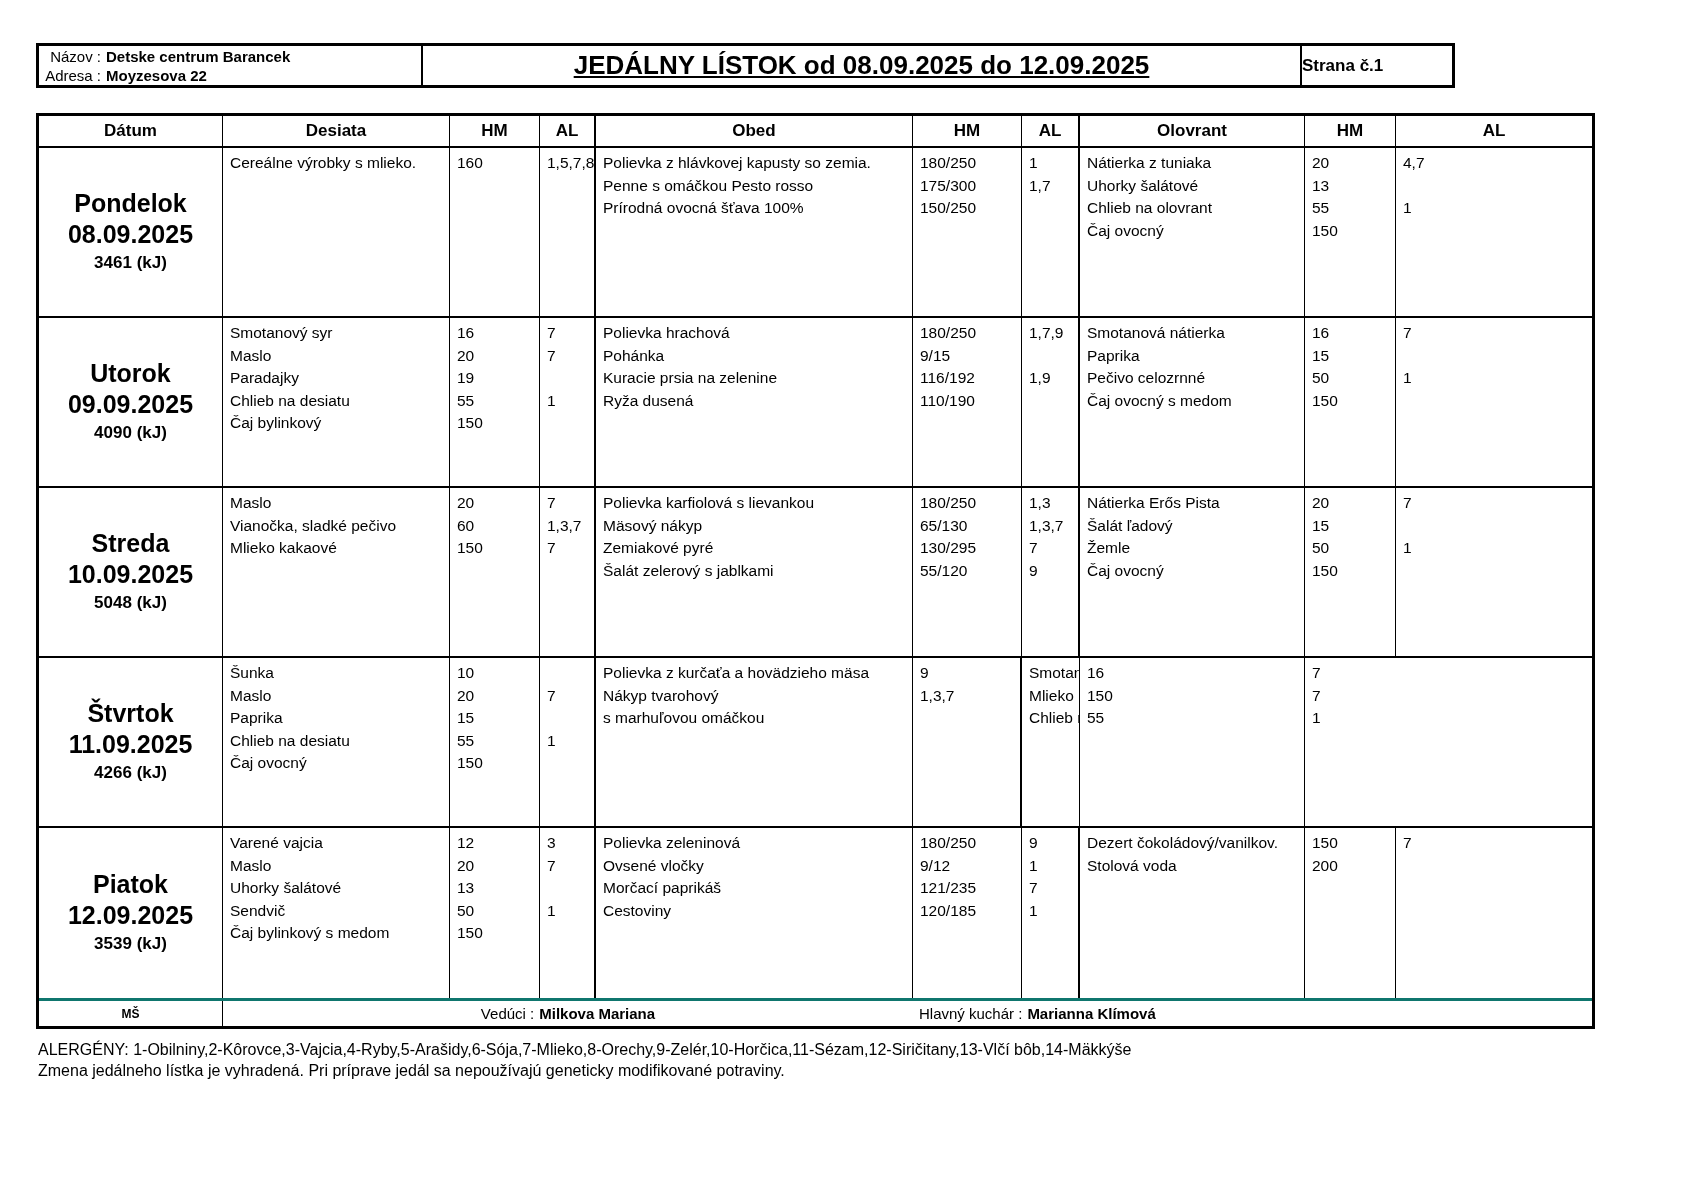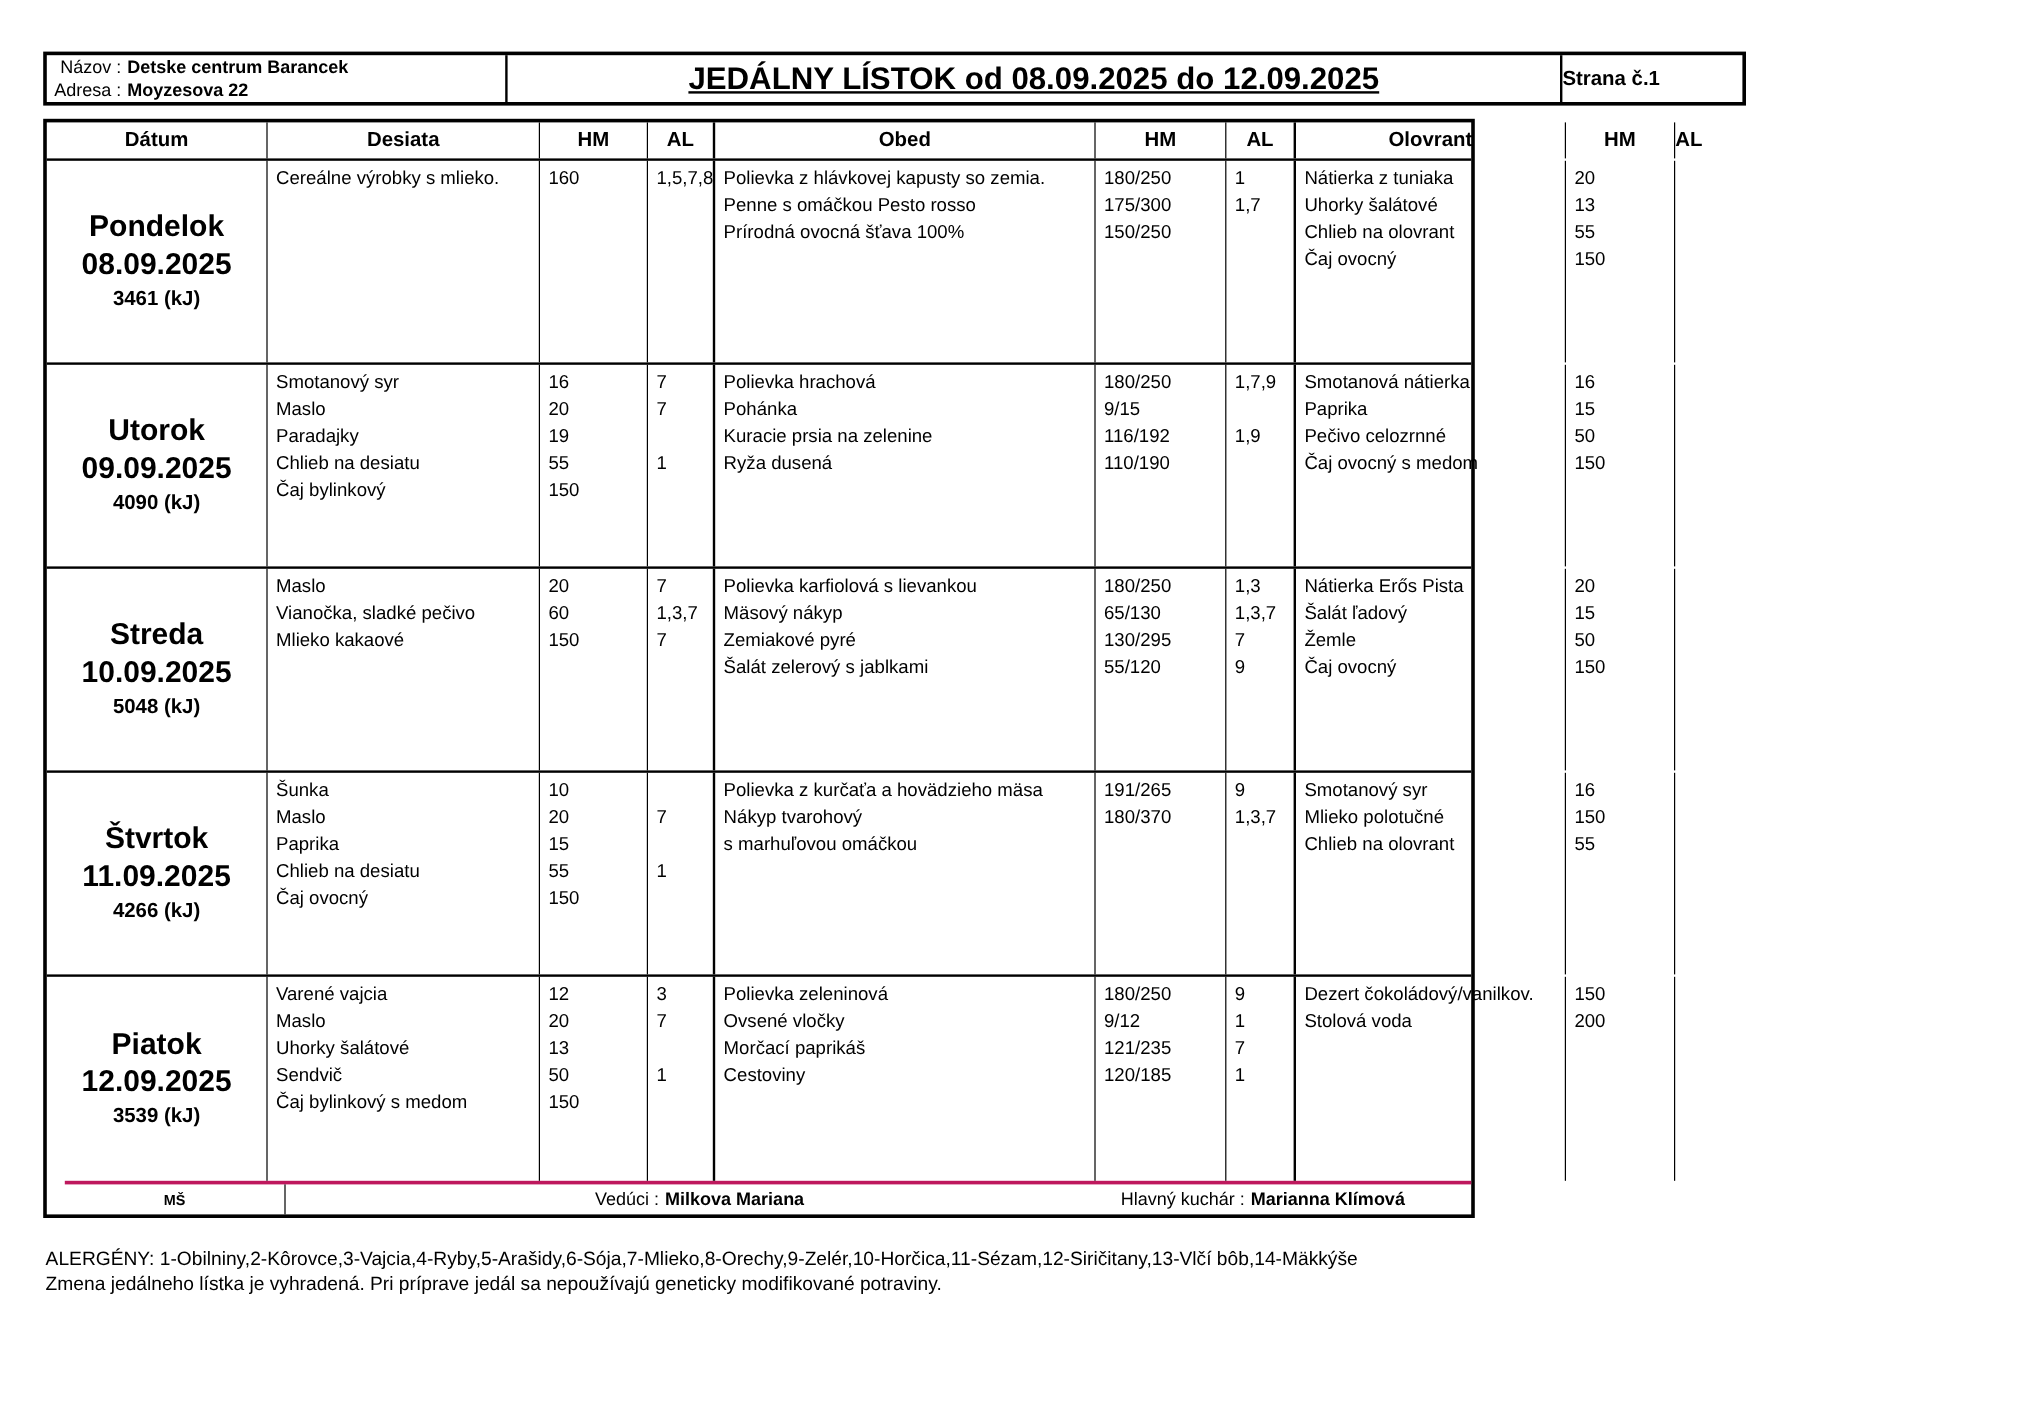--- a/index.html
+++ b/index.html
@@ -27,21 +27,21 @@
     font-weight: bold; font-size: 26px; white-space: nowrap; text-decoration: underline;
   }
   .header-page {
     width: 152px; border-left: 2px solid #000;
     display: flex; align-items: center; padding-left: 0;
     font-weight: bold; font-size: 17px;
   }
 
   
   .menu-table {
-    position: absolute; left: 36px; top: 99px; width: 1193px;
+    position: absolute; left: 36px; top: 113px; width: 1559px;
     border: 3px solid #000; background: #fff;
   }
   .grid-row {
     display: grid;
     grid-template-columns: 184px 227px 90px 56px 317px 109px 58px 225px 91px 1fr;
   }
   .grid-row > div { border-right: 1px solid #000; }
   .grid-row > div.sep { border-right-width: 2px; }
   .grid-row > div:last-child { border-right: 0; }
 
@@ -62,23 +62,23 @@
   .day-energy { font-size: 17px; line-height: 26px; }
 
   .lines { padding-top: 4px; overflow: hidden; }
   .line {
     font-size: 15.5px; line-height: 22.6px; min-height: 22.6px;
     padding-left: 7px; padding-right: 3px; white-space: nowrap;
   }
 
   
   .tfoot {
-    border-top: 3px solid #be185d; height: 28px;
+    border-top: 3px solid #0f766e; height: 28px;
     display: grid; grid-template-columns: 184px 690px 1fr;
-    align-items: center; font-size: 15px; margin-left: 15px;
+    align-items: center; font-size: 15px;
   }
   .f-school {
     height: 100%; border-right: 1px solid #000;
     display: flex; align-items: center; justify-content: center;
     font-weight: bold; font-size: 12px;
   }
   .f-manager { text-align: center; }
   .f-chef { padding-left: 6px; }
   .f-manager b, .f-chef b { margin-left: 5px; }
 
@@ -313,25 +313,20 @@
             <div class="line">7</div>
             <div class="line"></div>
             <div class="line">1</div>
             <div class="line"></div>
           </div>
           <div class="lines">
             <div class="line">Polievka z kurčaťa a hovädzieho mäsa</div>
             <div class="line">Nákyp tvarohový</div>
             <div class="line">s marhuľovou omáčkou</div>
           </div>
-          <div class="lines">
-            <div class="line">191/265</div>
-            <div class="line">180/370</div>
-            <div class="line"></div>
-          </div>
           <div class="lines sep">
             <div class="line">9</div>
             <div class="line">1,3,7</div>
             <div class="line"></div>
           </div>
           <div class="lines">
             <div class="line">Smotanový syr</div>
             <div class="line">Mlieko polotučné</div>
             <div class="line">Chlieb na olovrant</div>
           </div>

